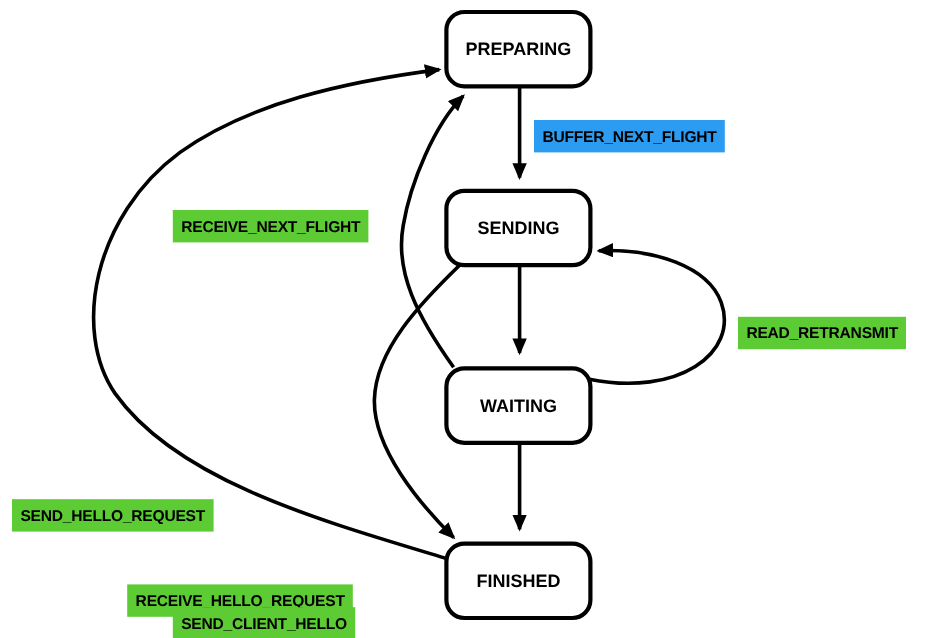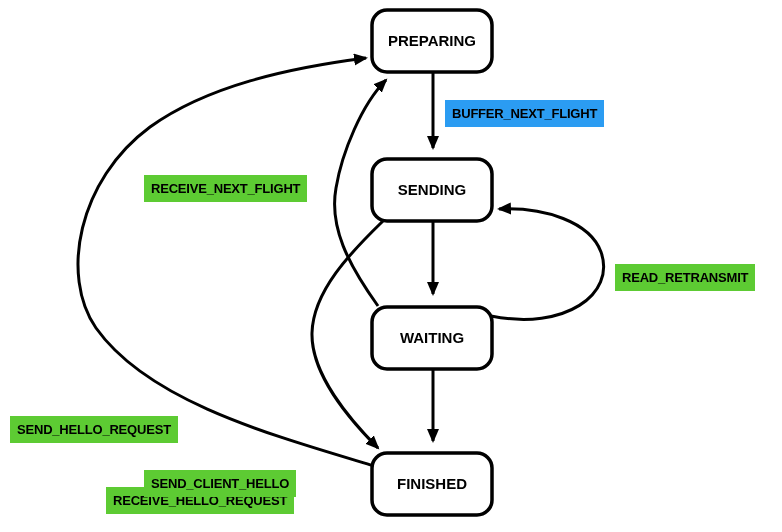--- a/index.html
+++ b/index.html
@@ -87,15 +87,15 @@
 
 
   <div class="tl event" style="left:615px; top:264px;">READ_RETRANSMIT</div>
 
 
   <div class="tl event" style="left:10px; top:416px;">SEND_HELLO_REQUEST</div>
 
 
   <div class="tl event" style="left:106px; top:447px;margin-top:40px;">RECEIVE_HELLO_REQUEST</div>
 
-  <div class="tl event" style="left:144px; top:470px;">SEND_CLIENT_HELLO</div>
+  <div class="tl event" style="left:144px; top:506px;">SEND_CLIENT_HELLO</div>
 
 </div>
 
 </body></html>

